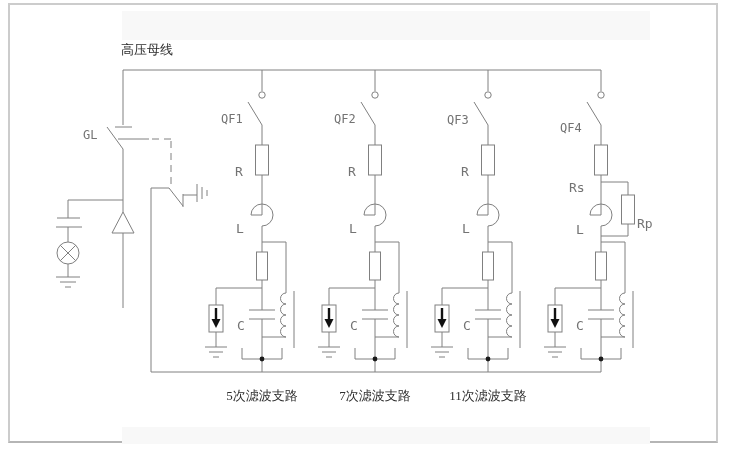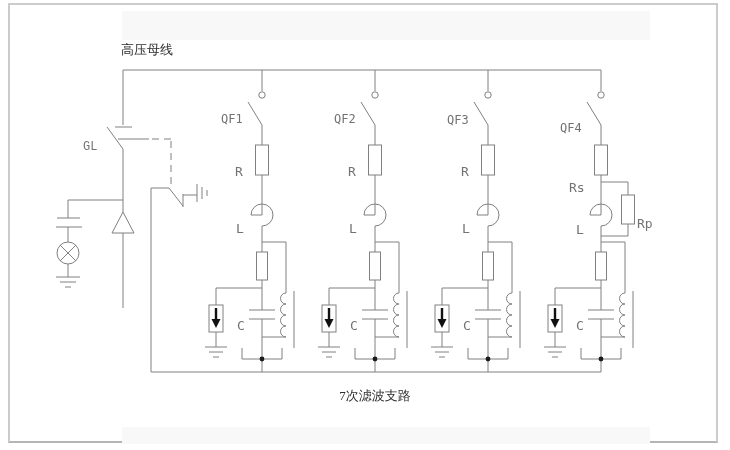--- a/index.html
+++ b/index.html
@@ -93,21 +93,21 @@
 
       <g>
         <path d="M601 182 H628 V195"></path>
         <rect x="621.5" y="195" width="13" height="29" fill="#ffffff"></rect>
         <path d="M628 224 V236 H601"></path>
       </g>
     </g>
   </svg>
 
   <span class="cjk f13" style="left:121px;top:42px;">高压母线</span>
-  <span class="lbl f12" style="left:83px;top:129px;font-family:Liberation Mono, monospace;">GL</span>
+  <span class="lbl f12" style="left:83px;top:117px;">GL</span>
 
   <span class="lbl f12" style="left:221px;top:101px;">QF1</span>
   <span class="lbl f12" style="left:334px;top:101px;">QF2</span>
   <span class="lbl f12" style="left:447px;top:102px;">QF3</span>
   <span class="lbl f12" style="left:560px;top:110px;">QF4</span>
 
   <span class="lbl f13" style="left:235px;top:153px;">R</span>
   <span class="lbl f13" style="left:348px;top:153px;">R</span>
   <span class="lbl f13" style="left:461px;top:153px;">R</span>
   <span class="lbl f13" style="left:569px;top:169px;">Rs</span>
@@ -116,14 +116,16 @@
   <span class="lbl f13" style="left:236px;top:210px;">L</span>
   <span class="lbl f13" style="left:349px;top:210px;">L</span>
   <span class="lbl f13" style="left:462px;top:210px;">L</span>
   <span class="lbl f13" style="left:576px;top:211px;">L</span>
 
   <span class="lbl f13" style="left:237px;top:307px;">C</span>
   <span class="lbl f13" style="left:350px;top:307px;">C</span>
   <span class="lbl f13" style="left:463px;top:307px;">C</span>
   <span class="lbl f13" style="left:576px;top:307px;">C</span>
 
+  <span class="cjk f13 bname" style="left:207px;top:388px;">5次滤波支路</span>
   <span class="cjk f13 bname" style="left:320px;top:388px;text-align:center;">7次滤波支路</span>
+  <span class="cjk f13 bname" style="left:433px;top:388px;">11次滤波支路</span>
 </div>
 
 </body></html>

